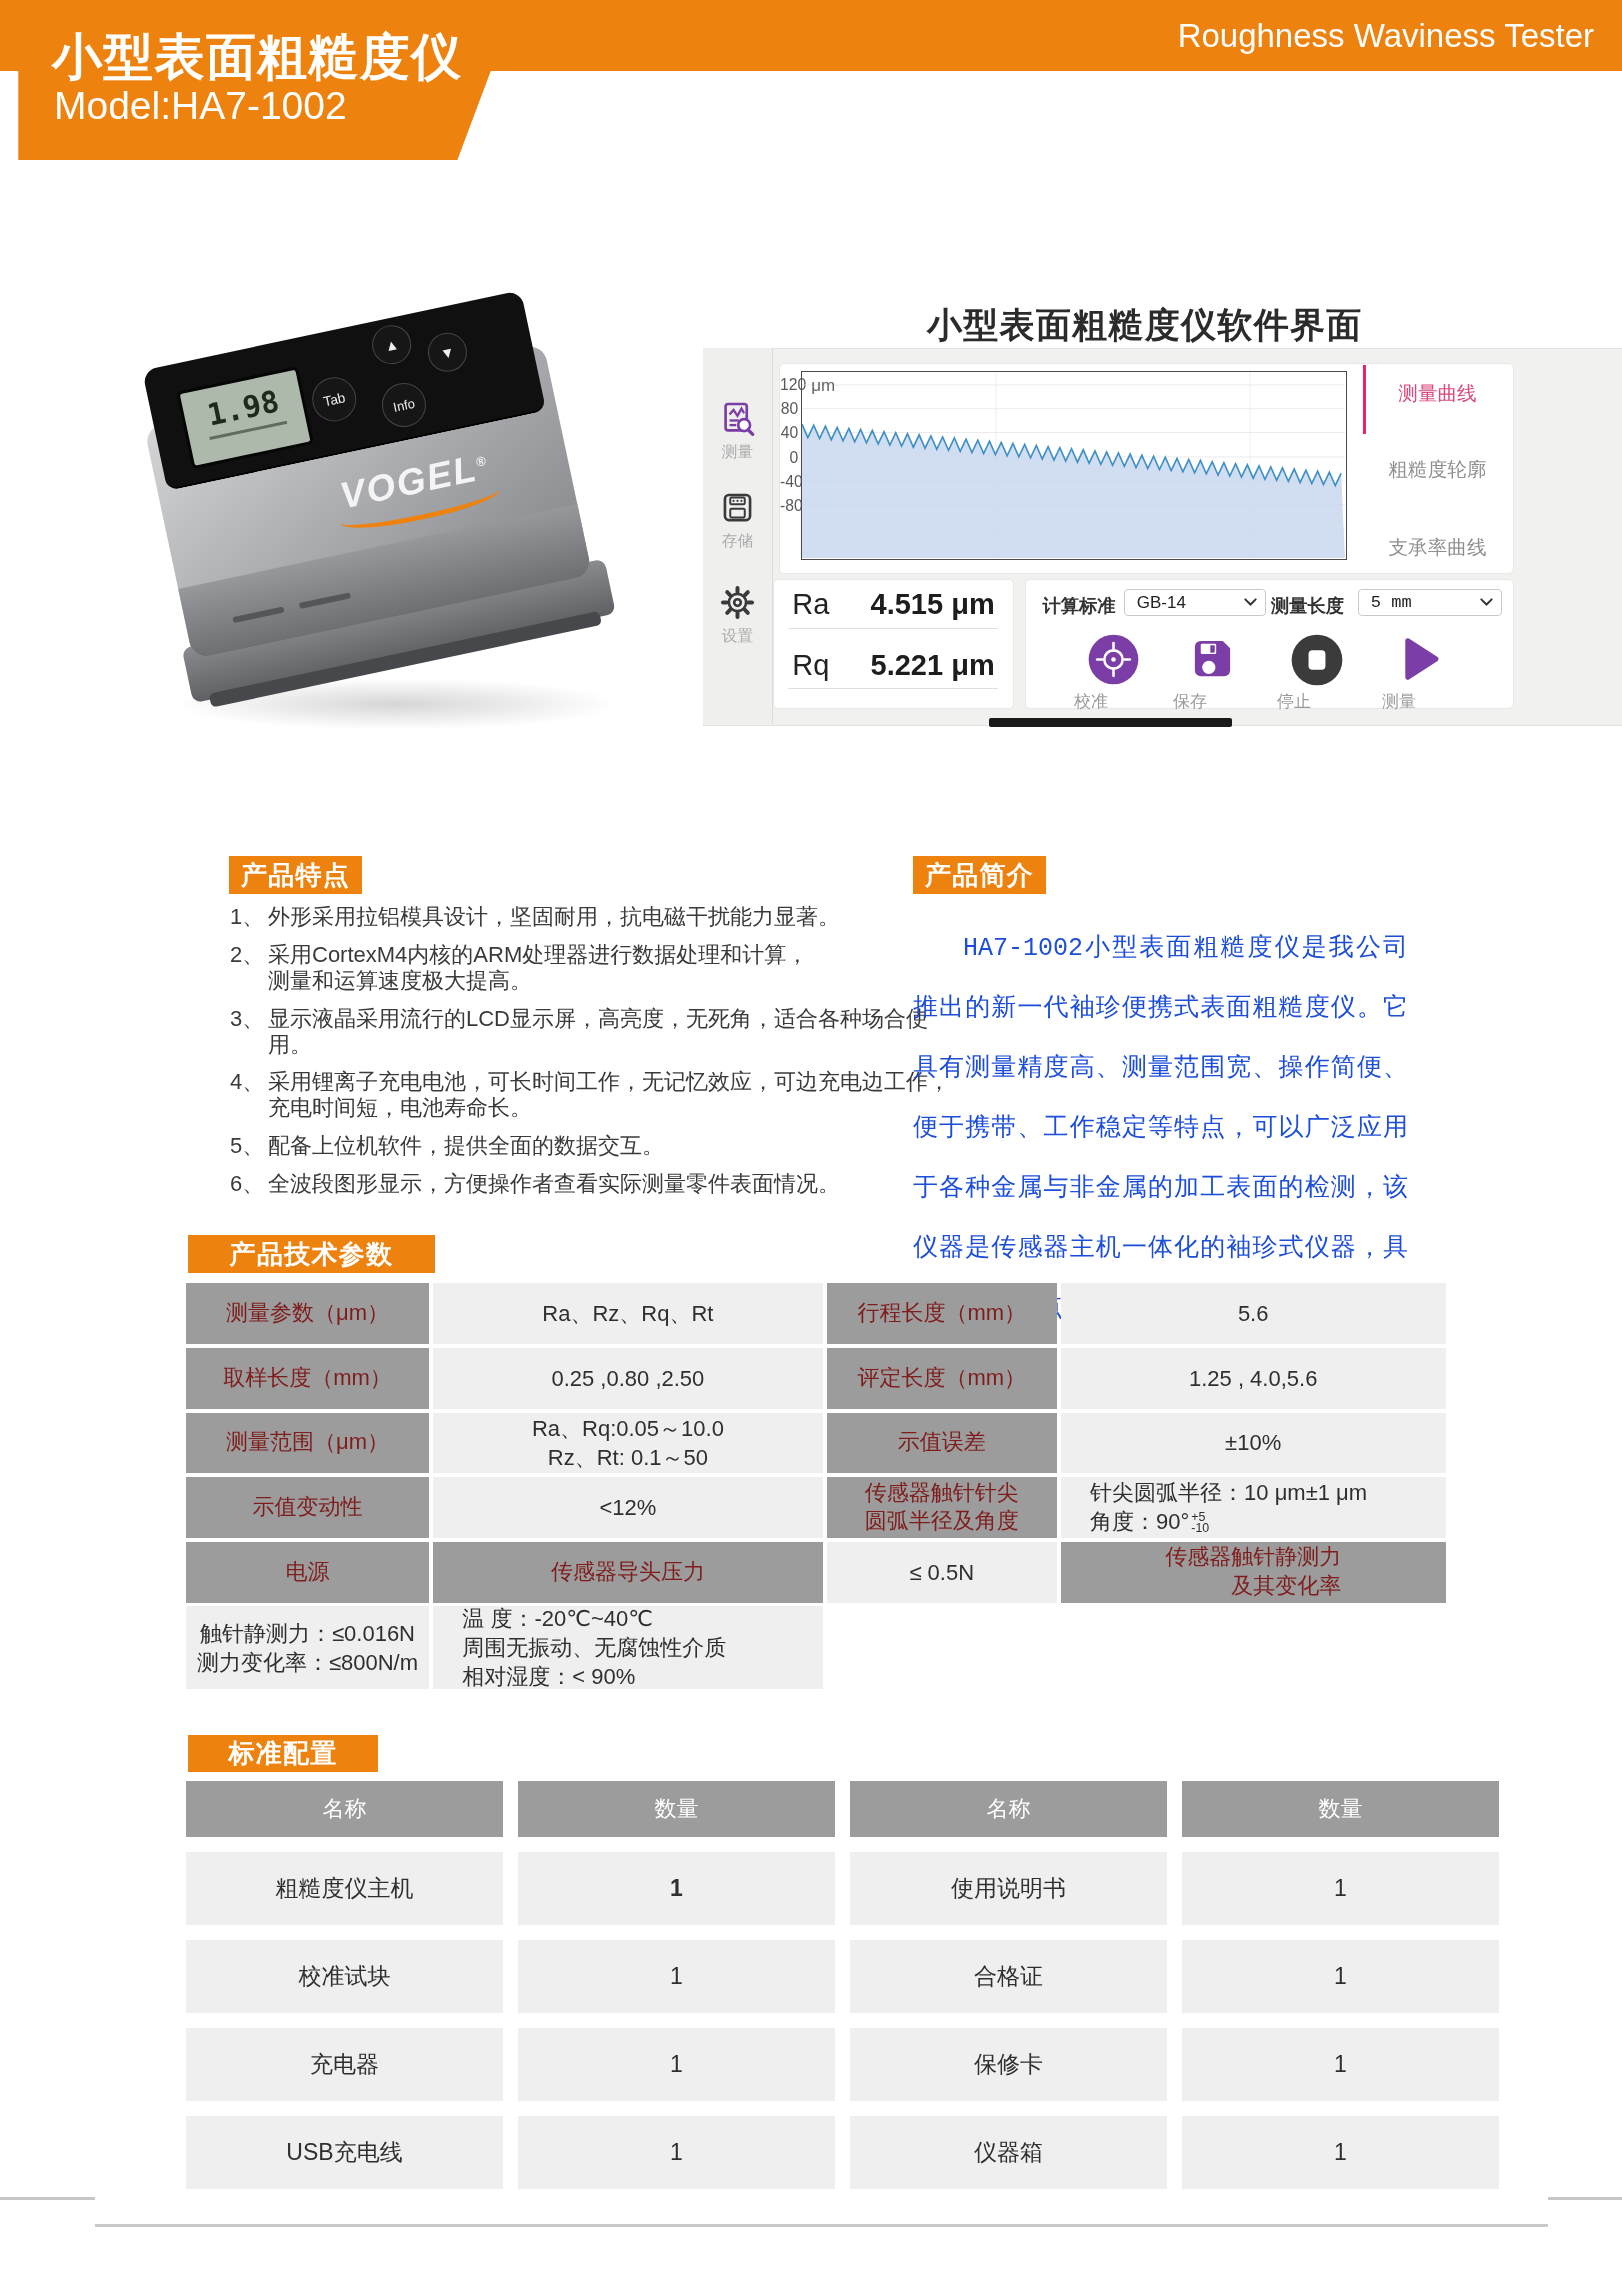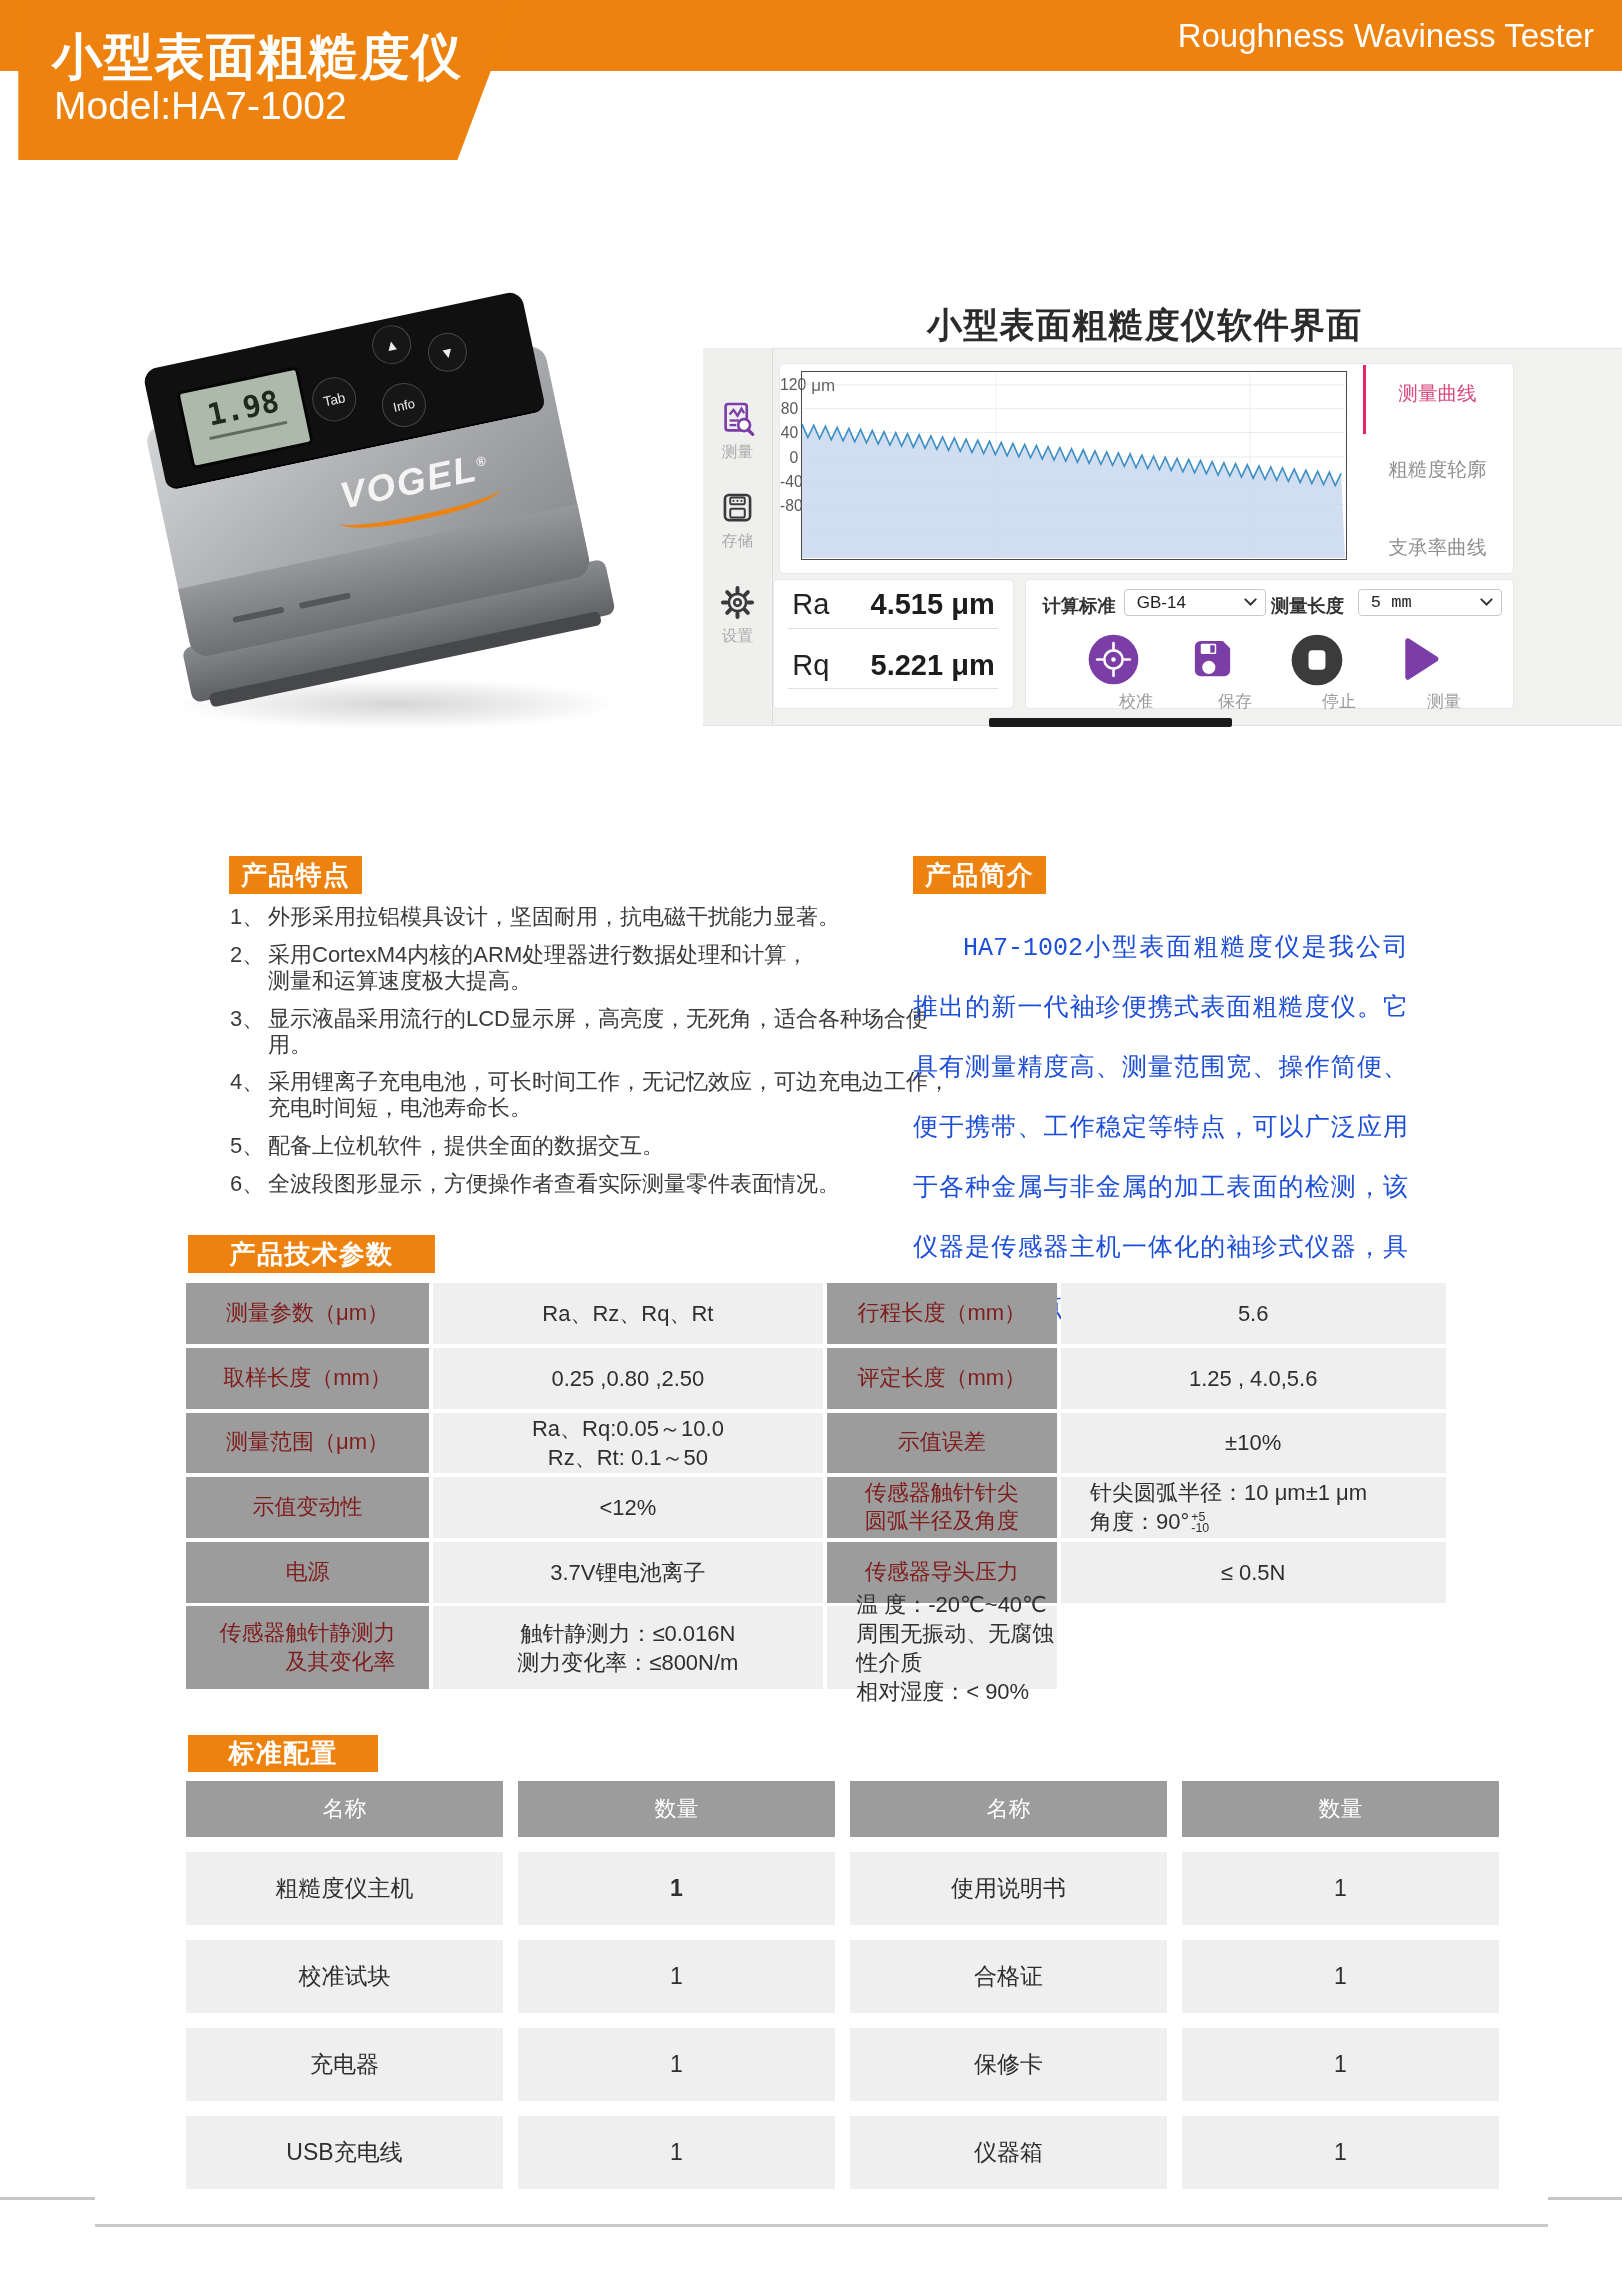--- a/index.html
+++ b/index.html
@@ -53,21 +53,21 @@
   .legend-bar{position:absolute;left:583px;top:1.3px;width:3.3px;height:69px;background:#E8256B;}
   .legend{position:absolute;left:589px;width:137px;text-align:center;font-size:19.6px;}
   .res-name{position:absolute;left:18.3px;font-size:29px;color:#222;}
   .res-val{position:absolute;right:18.3px;font-size:29px;font-weight:600;color:#1d1d1d;text-align:right;}
   .res-div{position:absolute;left:14.4px;width:210px;height:0.7px;background:#e0e0e0;}
   .ctl-label{position:absolute;font-size:18.3px;font-weight:700;color:#333;}
   .dd{position:absolute;height:25px;background:#fff;border:0.7px solid #c9c9c9;border-radius:3.9px;cursor:pointer;}
   .dd-text{position:absolute;left:11.8px;top:0;height:25px;line-height:25px;font-size:17px;color:#222;}
   .dd-chev{position:absolute;right:7.9px;top:8.5px;}
   .act{position:absolute;width:79px;text-align:center;cursor:pointer;}
-  .act-label{position:absolute;width:79px;text-align:right;font-size:17px;color:#9b9b9b;}
+  .act-label{position:absolute;width:79px;text-align:left;font-size:17px;color:#9b9b9b;}
   .artifact{left:989px;top:718px;width:243px;height:8.5px;background:#1a1a1a;border-radius:2px;}
   
   .sec{background:#ED820E;color:#fff;font-weight:700;font-size:26px;display:flex;
        align-items:center;justify-content:center;letter-spacing:1.3px;}
   
   .feat{display:flex;margin-bottom:11.8px;}
   .feat-num{flex:0 0 38px;font-size:22px;line-height:26px;}
   .feat-text{font-size:22px;line-height:26px;}
   .intro-text{font-size:25px;line-height:60px;text-align:justify;text-indent:2em;color:#1d4ed8;font-family:Liberation Mono, monospace;}
   
@@ -317,21 +317,20 @@
 
     <div class="tl">示值变动性</div>
     <div class="tv">&lt;12%</div>
     <div class="tl">传感器触针针尖<br>圆弧半径及角度</div>
     <div class="tv left">
       <div>针尖圆弧半径：10 μm±1 μm</div>
       <div><span>角度：90°</span><span class="tol"><span>+5</span><span>-10</span></span></div>
     </div>
 
     <div class="tl">电源</div>
-    <div class="tv">3.7V锂电池离子</div>
     <div class="tl">传感器导头压力</div>
     <div class="tv">≤ 0.5N</div>
 
     <div class="tl">传感器触针静测力<br>及其变化率</div>
     <div class="tv">触针静测力：≤0.016N<br>测力变化率：≤800N/m</div>
     <div class="tv left">温 度：-20℃~40℃<br>周围无振动、无腐蚀性介质<br>相对湿度：&lt; 90%</div>
   </div>
 
   <div class="abs sec" style="left:188px;top:1735px;width:190px;height:37px;">标准配置</div>
   <div class="abs ctable">

